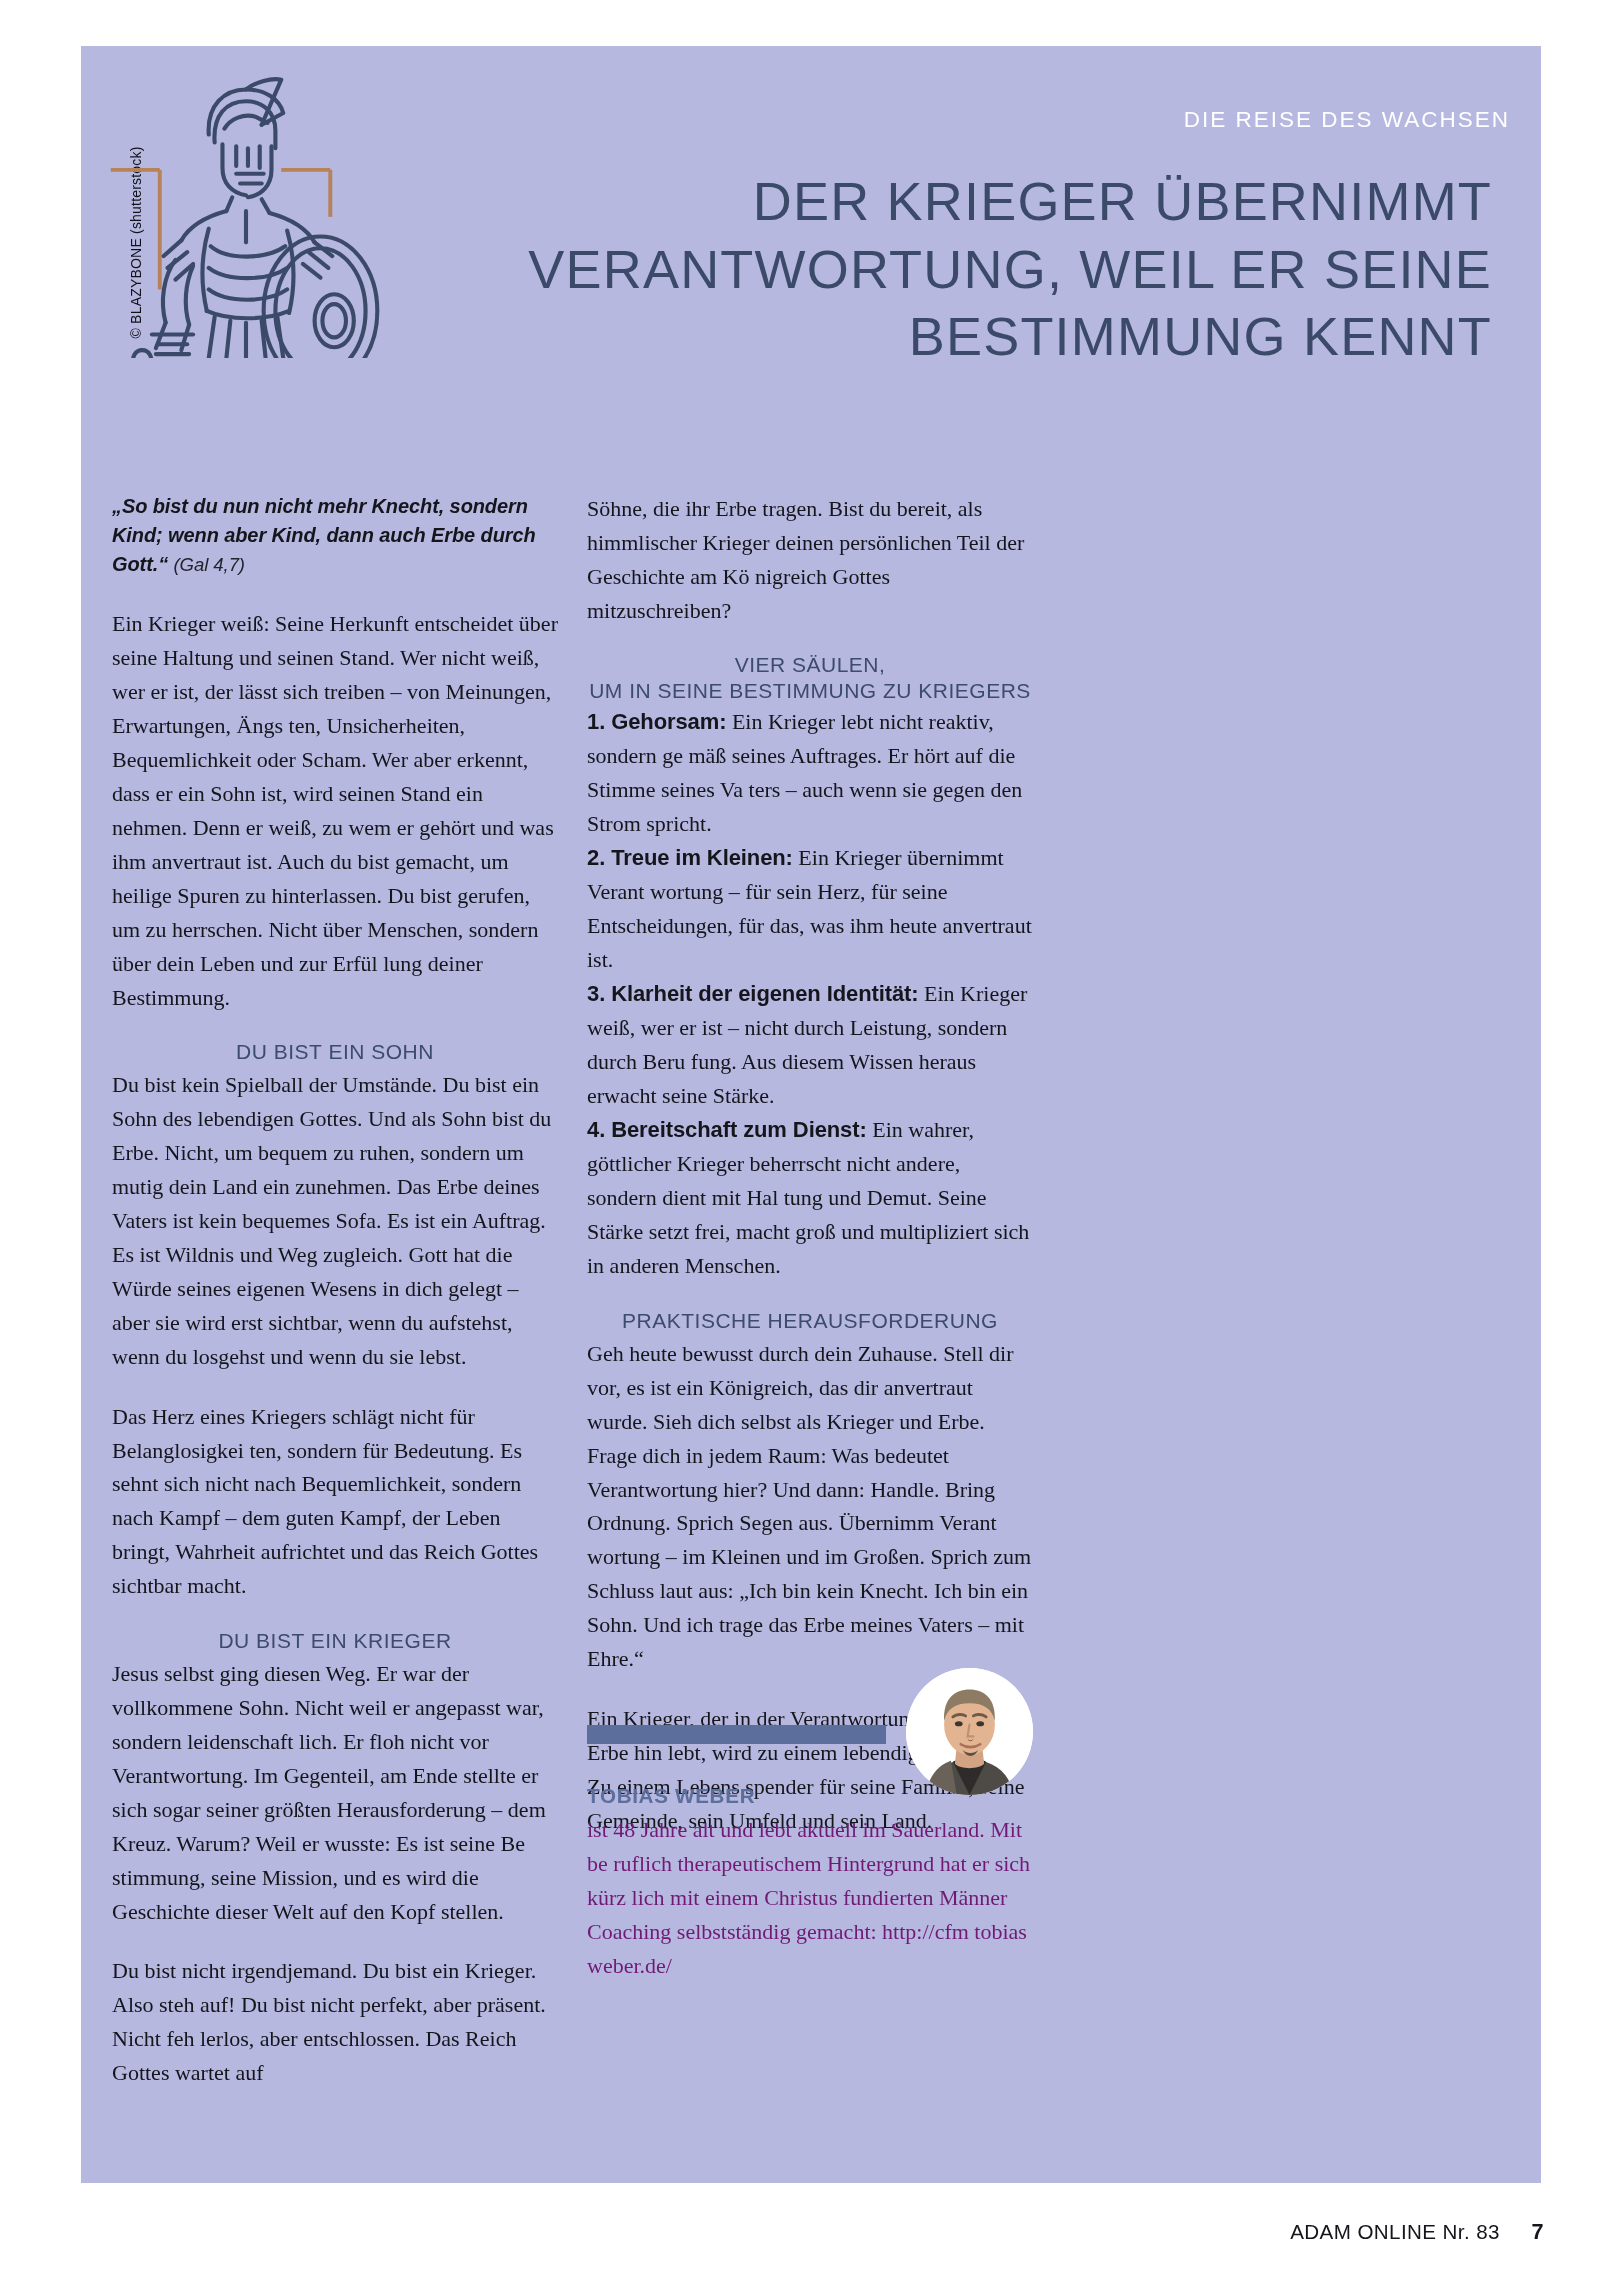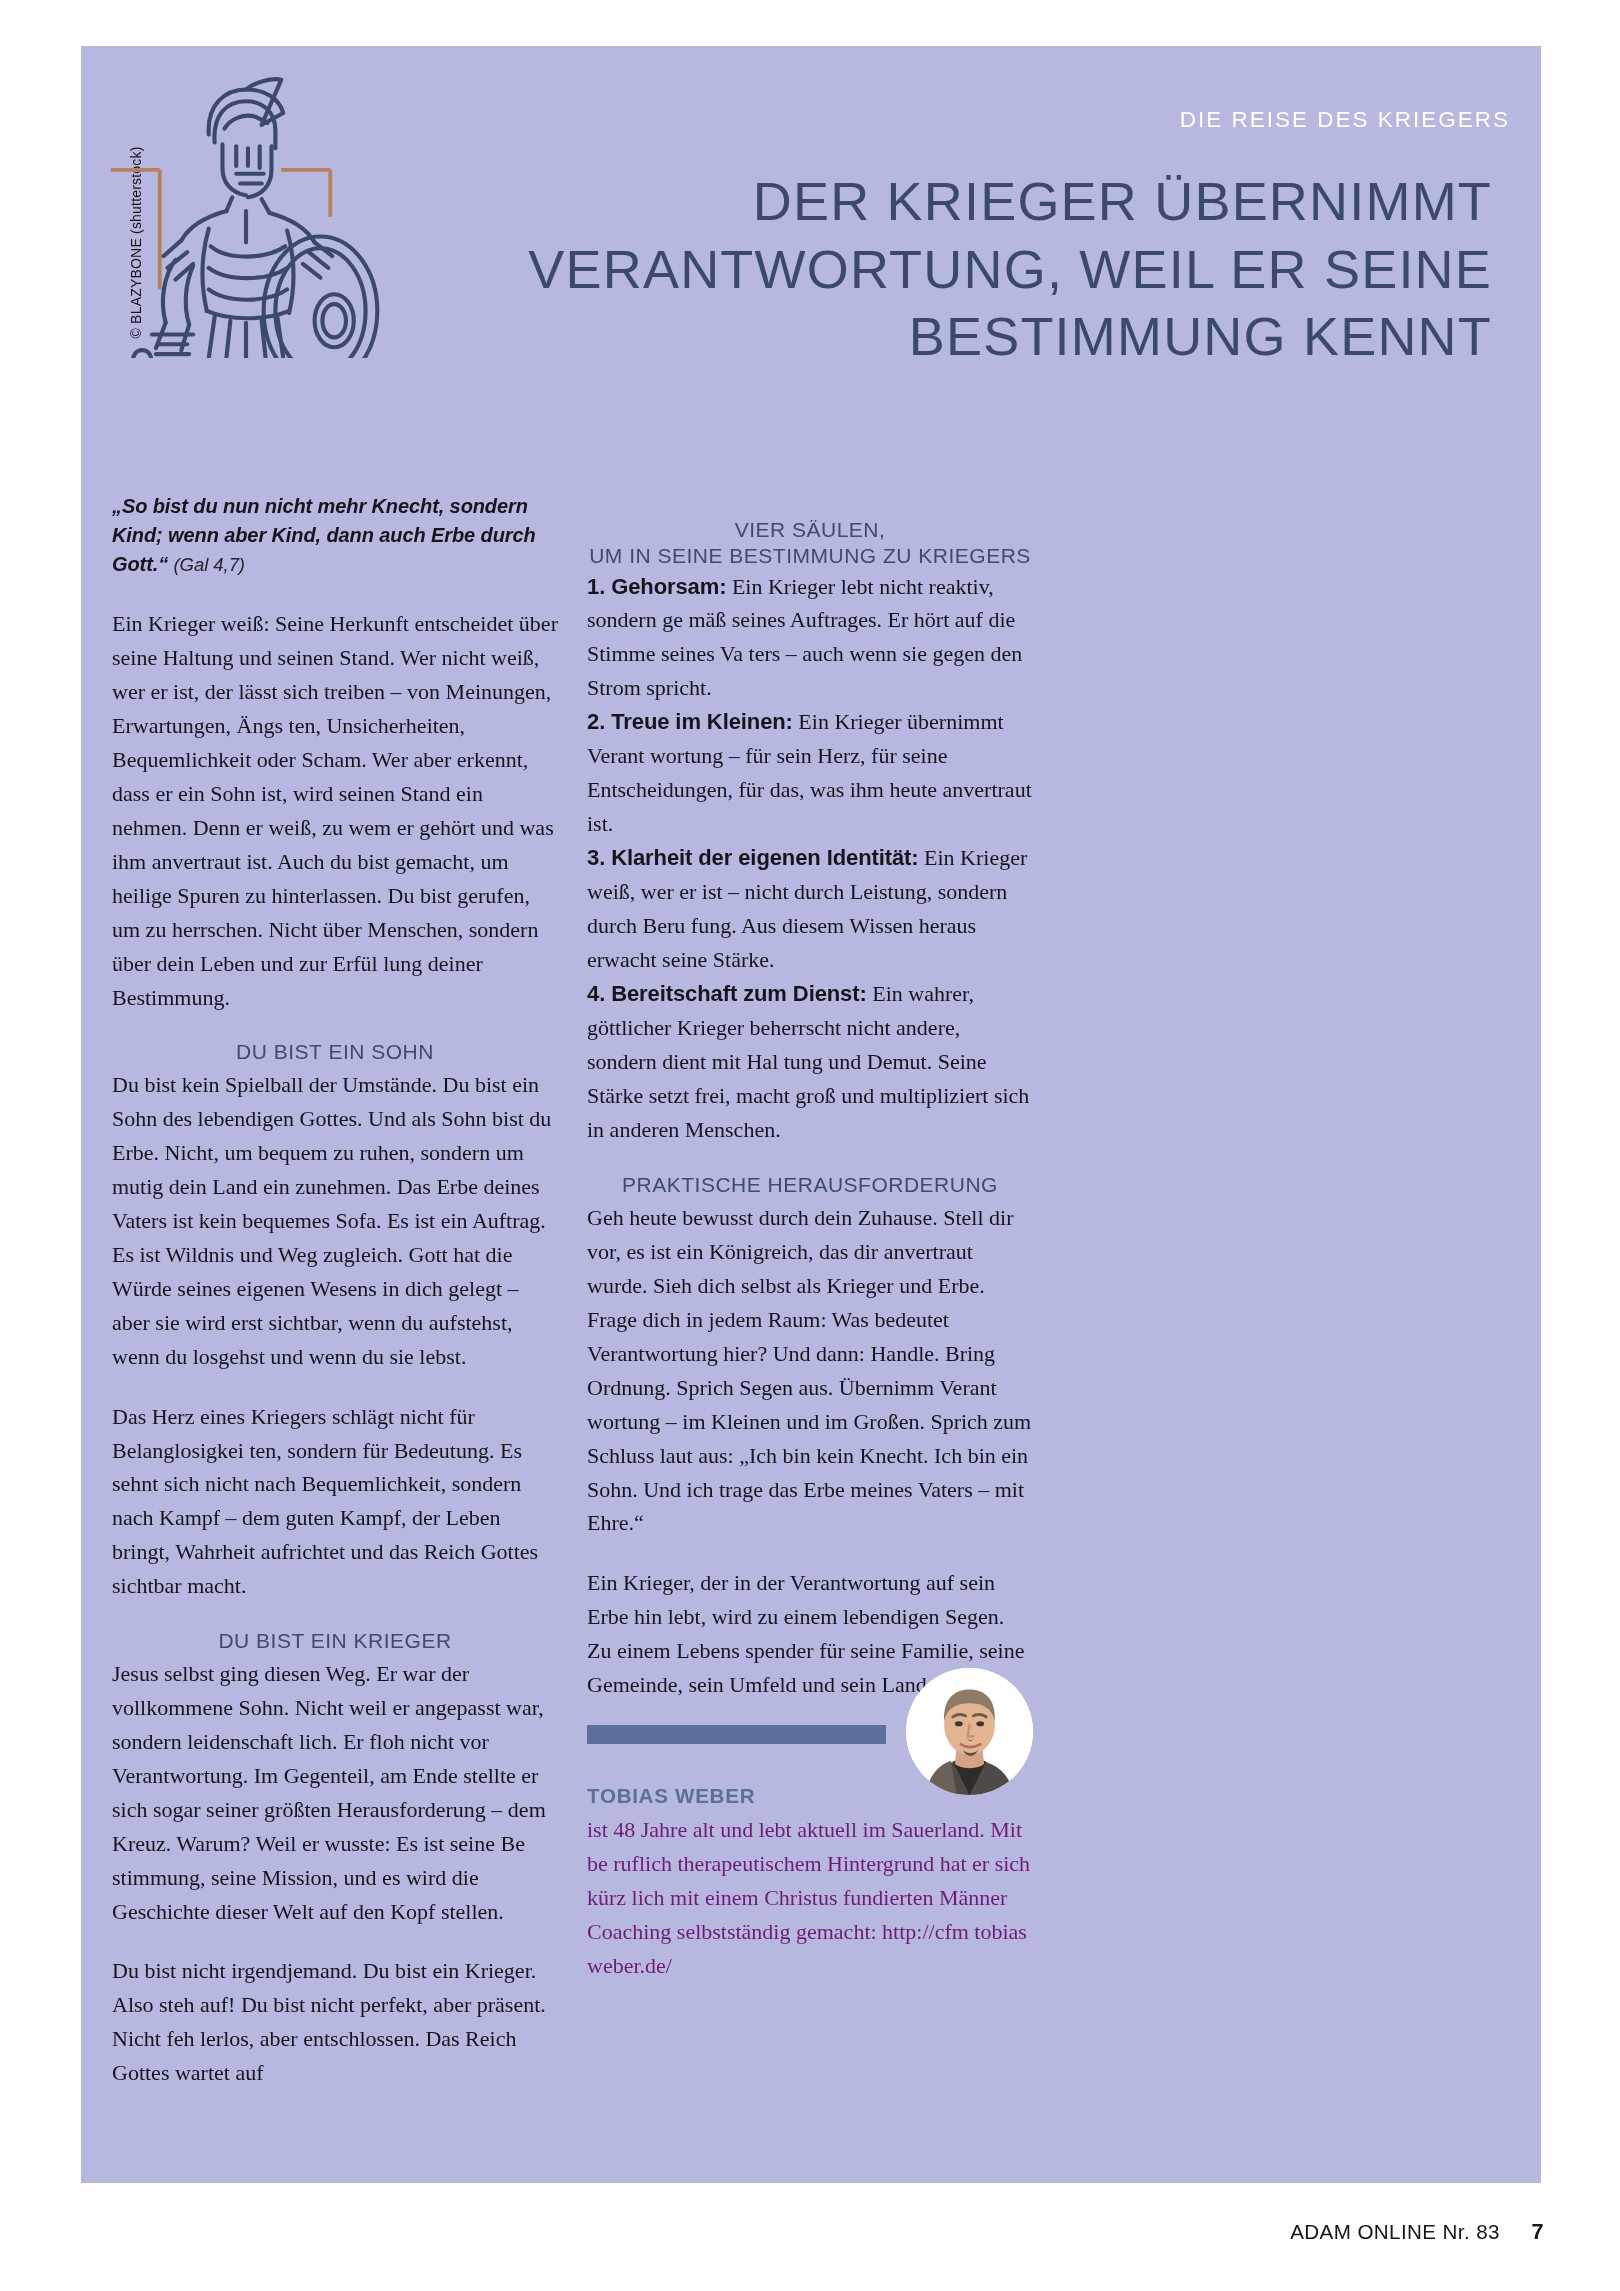--- a/index.html
+++ b/index.html
@@ -208,21 +208,21 @@
 </style>
 </head>
 <body>
 
 <div id="page">
 
   <div id="panel">
 
     <div id="credit">© BLAZYBONE (shutterstock)</div>
 
-    <div id="runhead">DIE REISE DES KRIEGERS</div>
+    <div id="runhead">DIE REISE DES WACHSEN</div>
 
     <div id="illo">
       <svg viewBox="0 0 300 300" xmlns="http://www.w3.org/2000/svg">
         <g fill="none" stroke="#b5825a" stroke-width="4">
           <path d="M12 108 L62 108"></path>
           <path d="M62 108 L62 230"></path>
         </g>
         <g fill="none" stroke="#b5825a" stroke-width="4">
           <path d="M186 108 L236 108"></path>
           <path d="M236 108 L236 156"></path>
@@ -302,20 +302,21 @@
         <p class="body">Das Herz eines Kriegers schlägt nicht für Belanglosigkei ten, sondern für Bedeutung. Es sehnt sich nicht nach Bequemlichkeit, sondern nach Kampf – dem guten Kampf, der Leben bringt, Wahrheit aufrichtet und das Reich Gottes sichtbar macht.</p>
 
         <h3 class="sub">DU BIST EIN KRIEGER</h3>
         <p class="body">Jesus selbst ging diesen Weg. Er war der vollkommene Sohn. Nicht weil er angepasst war, sondern leidenschaft lich. Er floh nicht vor Verantwortung. Im Gegenteil, am Ende stellte er sich sogar seiner größten Herausforderung – dem Kreuz. Warum? Weil er wusste: Es ist seine Be stimmung, seine Mission, und es wird die Geschichte dieser Welt auf den Kopf stellen.</p>
         <p class="body tight">Du bist nicht irgendjemand. Du bist ein Krieger. Also steh auf! Du bist nicht perfekt, aber präsent. Nicht feh lerlos, aber entschlossen. Das Reich Gottes wartet auf</p>
 
       </div>
 
       <div class="col" id="col-right">
 
+        <p class="body">Söhne, die ihr Erbe tragen. Bist du bereit, als himmlischer Krieger deinen persönlichen Teil der Geschichte am Kö nigreich Gottes mitzuschreiben?</p>
 
         <h3 class="sub tightbelow">VIER SÄULEN,</h3>
         <h3 class="sub tightbelow" style="margin-top:0">UM IN SEINE BESTIMMUNG ZU KRIEGERS</h3>
 
         <p class="body tight"><span class="pillar-title">1. Gehorsam:</span><span> Ein Krieger lebt nicht reaktiv, sondern ge mäß seines Auftrages. Er hört auf die Stimme seines Va ters – auch wenn sie gegen den Strom spricht.</span></p>
         <p class="body tight"><span class="pillar-title">2. Treue im Kleinen:</span><span> Ein Krieger übernimmt Verant wortung – für sein Herz, für seine Entscheidungen, für das, was ihm heute anvertraut ist.</span></p>
         <p class="body tight"><span class="pillar-title">3. Klarheit der eigenen Identität:</span><span> Ein Krieger weiß, wer er ist – nicht durch Leistung, sondern durch Beru fung. Aus diesem Wissen heraus erwacht seine Stärke.</span></p>
         <p class="body"><span class="pillar-title">4. Bereitschaft zum Dienst:</span><span> Ein wahrer, göttlicher Krieger beherrscht nicht andere, sondern dient mit Hal tung und Demut. Seine Stärke setzt frei, macht groß und multipliziert sich in anderen Menschen.</span></p>
 
         <h3 class="sub">PRAKTISCHE HERAUSFORDERUNG</h3>

